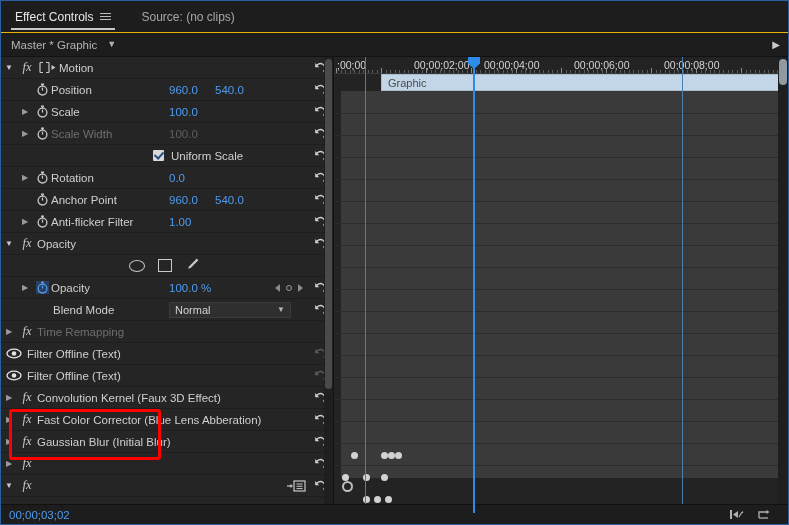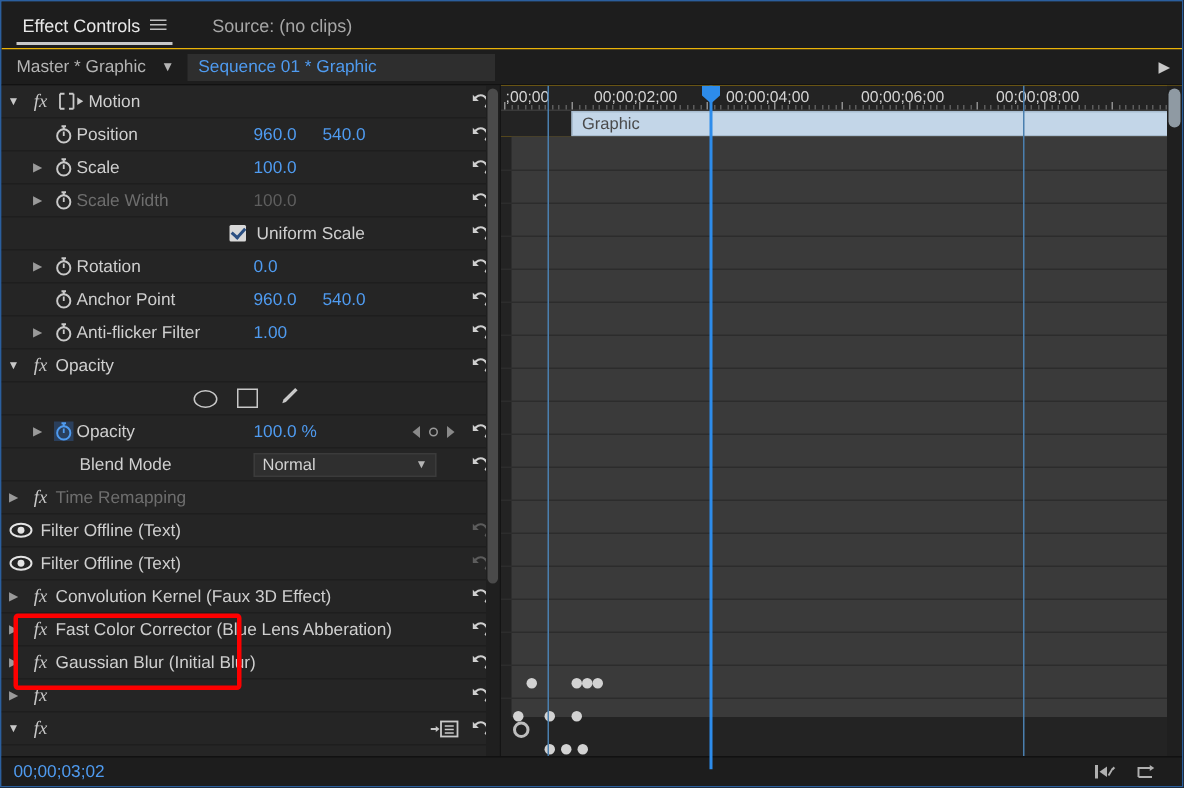--- a/index.html
+++ b/index.html
@@ -229,21 +229,21 @@
   }
   .lscroll .thumb {
     position: absolute; left: 1px; width: 7px;
     top: 2px; height: 330px;
     background: #4a4a4a; border-radius: 4px;
   }
 
   
   .right {
     flex: 1;
-    background: #eab308;
+    background: #7dd3fc;
     position: relative;
     overflow: hidden;
   }
   .ruler {
     height: 17px;
     background: #232323;
     position: relative;
     border-bottom: 1px solid #3a3a3a;
   }
   .ruler .tc {
@@ -358,23 +358,20 @@
           <i></i>
           <i></i>
         </span>
     </div>
     <div class="tab-secondary">Source: (no clips)</div>
   </div>
 
   <div class="sourcerow">
     <span class="master-label">Master * Graphic</span>
     <span class="chev-small">▼</span>
-    <div class="seq-field">
-      <span>Sequence 01 * Graphic</span>
-    </div>
     <span class="seq-arrow">▶</span>
   </div>
 
   <div class="main">
 
     <div class="left">
 
 
       <div id="param-rows">
           <div class="row">
@@ -692,21 +689,21 @@
       <div class="lscroll">
         <div class="thumb"></div>
       </div>
     </div>
 
     <div class="right">
 
       <div class="ruler">
         <div id="ruler-codes">
             <span class="tc" style="left: 3px;">;00;00</span>
-            <span class="tc" style="left: 62px;">00;00;02;00</span>
+            <span class="tc" style="left: 80px;">00;00;02;00</span>
             <span class="tc" style="left: 150px;">00;00;04;00</span>
             <span class="tc" style="left: 240px;">00;00;06;00</span>
             <span class="tc" style="left: 330px;">00;00;08;00</span>
             <span class="tc" style="left: 432px; padding-left: 30px;">00;00</span>
           </div>
         <div class="ticks" id="ruler-ticks">
             <div class="tick major" style="left: 2px;"></div>
             <div class="tick minor" style="left: 6.5px;"></div>
             <div class="tick minor" style="left: 11px;"></div>
             <div class="tick minor" style="left: 15.5px;"></div>

